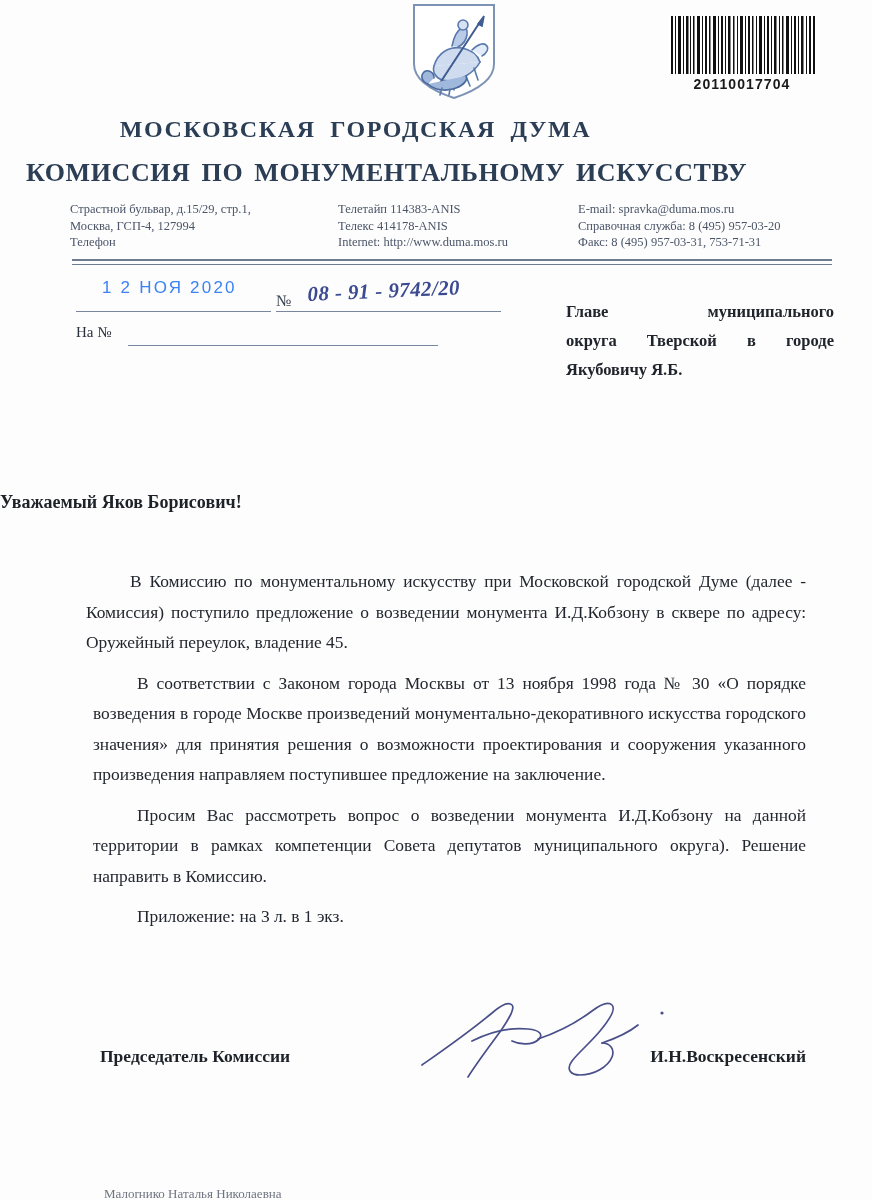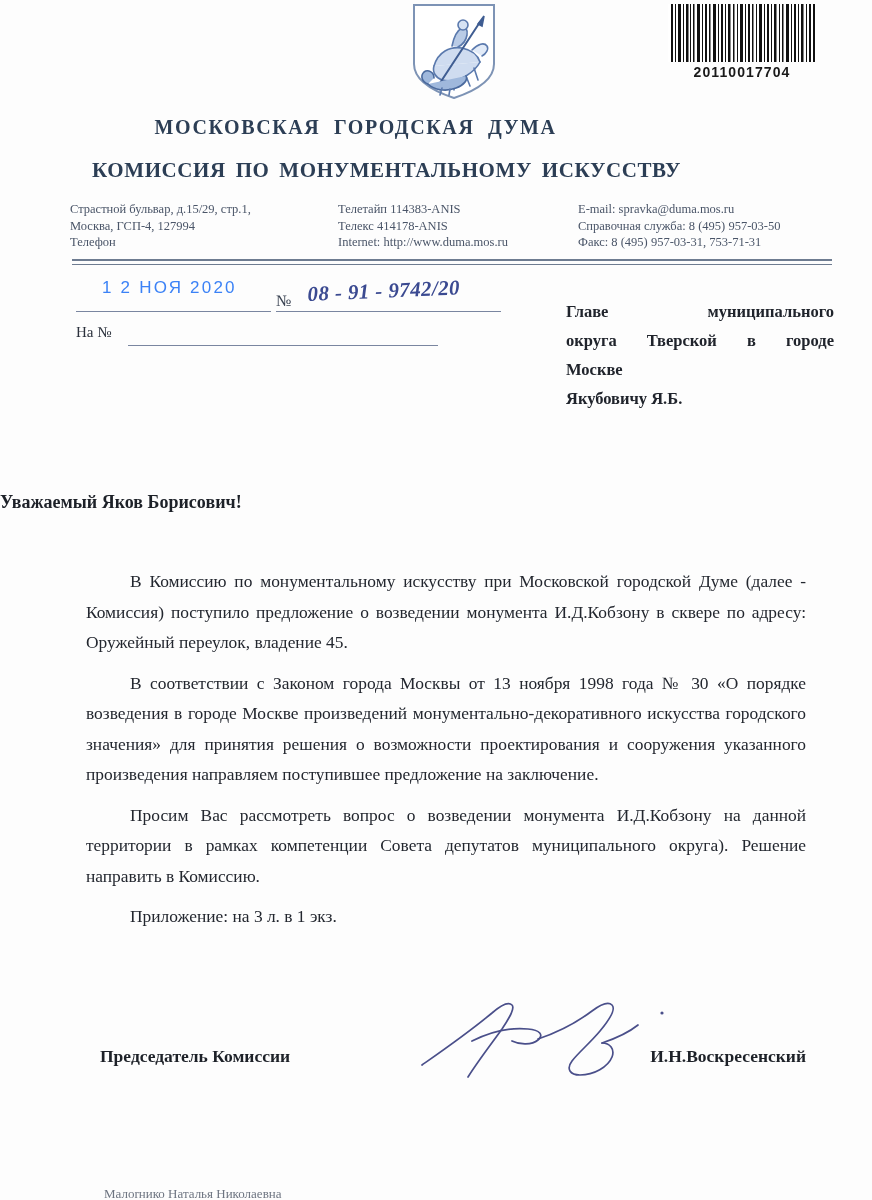--- a/index.html
+++ b/index.html
@@ -37,21 +37,21 @@
     position: absolute;
     left: 408px;
     top: 2px;
     width: 92px;
     height: 98px;
   }
 
   .barcode {
     position: absolute;
     left: 668px;
-    top: 4px;
+    top: 16px;
     width: 148px;
     height: 84px;
   }
   .barcode-bars {
     width: 148px;
     height: 58px;
     display: block;
   }
   .barcode-number {
     margin-top: 2px;
@@ -65,34 +65,34 @@
 
   
   .org-title {
     position: absolute;
     top: 116px;
     left: 0;
     width: 711px;
     text-align: center;
     font-family: "Liberation Serif", "DejaVu Serif", serif;
     font-weight: 700;
-    font-size: 20px;
+    font-size: 24px;
     letter-spacing: 1.6px;
     color: #2c3e55;
     word-spacing: 7px;
   }
   .org-subtitle {
     position: absolute;
     top: 158px;
     left: 0;
     width: 773px;
     text-align: center;
     font-family: "Liberation Serif", "DejaVu Serif", serif;
     font-weight: 700;
-    font-size: 21px;
+    font-size: 26px;
     letter-spacing: 0.6px;
     color: #2c3e55;
     word-spacing: 4px;
   }
 
   
   .contacts {
     position: absolute;
     top: 201px;
     left: 70px;
@@ -229,21 +229,21 @@
     width: 720px;
     font-size: 17.4px;
     line-height: 30.5px;
     color: #23272f;
   }
   .body-text p {
     margin: 0 0 0 0;
     text-indent: 44px;
     text-align: justify;
   }
-  .body-text p + p { margin-top: 10px; }
+  .body-text p + p { margin-top: 10px; margin-left: 7px; }
 
   
   .signature-wrap {
     position: absolute;
     left: 86px;
     top: 1040px;
     width: 720px;
     height: 40px;
   }
   .sig-title {
@@ -370,42 +370,41 @@
       <span class="row">Москва, ГСП-4, 127994</span>
       <span class="row">Телефон</span>
     </div>
     <div class="col c2">
       <span class="row">Телетайп 114383-ANIS</span>
       <span class="row">Телекс    414178-ANIS</span>
       <span class="row">Internet: http://www.duma.mos.ru</span>
     </div>
     <div class="col c3">
       <span class="row">E-mail: spravka@duma.mos.ru</span>
-      <span class="row">Справочная служба: 8 (495) 957-03-50</span>
+      <span class="row">Справочная служба: 8 (495) 957-03-20</span>
       <span class="row">Факс: 8 (495) 957-03-31, 753-71-31</span>
     </div>
   </div>
 
   <div class="rule rule-top"></div>
   <div class="rule rule-bottom"></div>
 
   <div class="reg">
     <div class="date-stamp">1 2 НОЯ 2020</div>
     <div class="reg-line-1"></div>
     <div class="reg-no-label">№</div>
     <div class="reg-no-value">08 - 91 - 9742/20</div>
     <div class="reg-line-2"></div>
     <div class="on-no-label">На №</div>
     <div class="reg-line-3"></div>
   </div>
 
   <div class="addressee">
     <div class="just">Главе муниципального</div>
     <div class="just">округа Тверской в городе</div>
-    <div class="plain">Москве</div>
     <div class="plain">Якубовичу Я.Б.</div>
   </div>
 
   <div class="greeting">Уважаемый Яков Борисович!</div>
 
   <div class="body-text">
     <p>В Комиссию по монументальному искусству при Московской городской Думе (далее - Комиссия) поступило предложение о возведении монумента И.Д.Кобзону в сквере по адресу: Оружейный переулок, владение 45.</p>
     <p>В соответствии с Законом города Москвы от 13 ноября 1998 года № 30 «О порядке возведения в городе Москве произведений монументально-декоративного искусства городского значения» для принятия решения о возможности проектирования и сооружения указанного произведения направляем поступившее предложение на заключение.</p>
     <p>Просим Вас рассмотреть вопрос о возведении монумента И.Д.Кобзону на данной территории в рамках компетенции Совета депутатов муниципального округа). Решение направить в Комиссию.</p>
     <p style="text-align:left;">Приложение: на 3 л. в 1 экз.</p>

